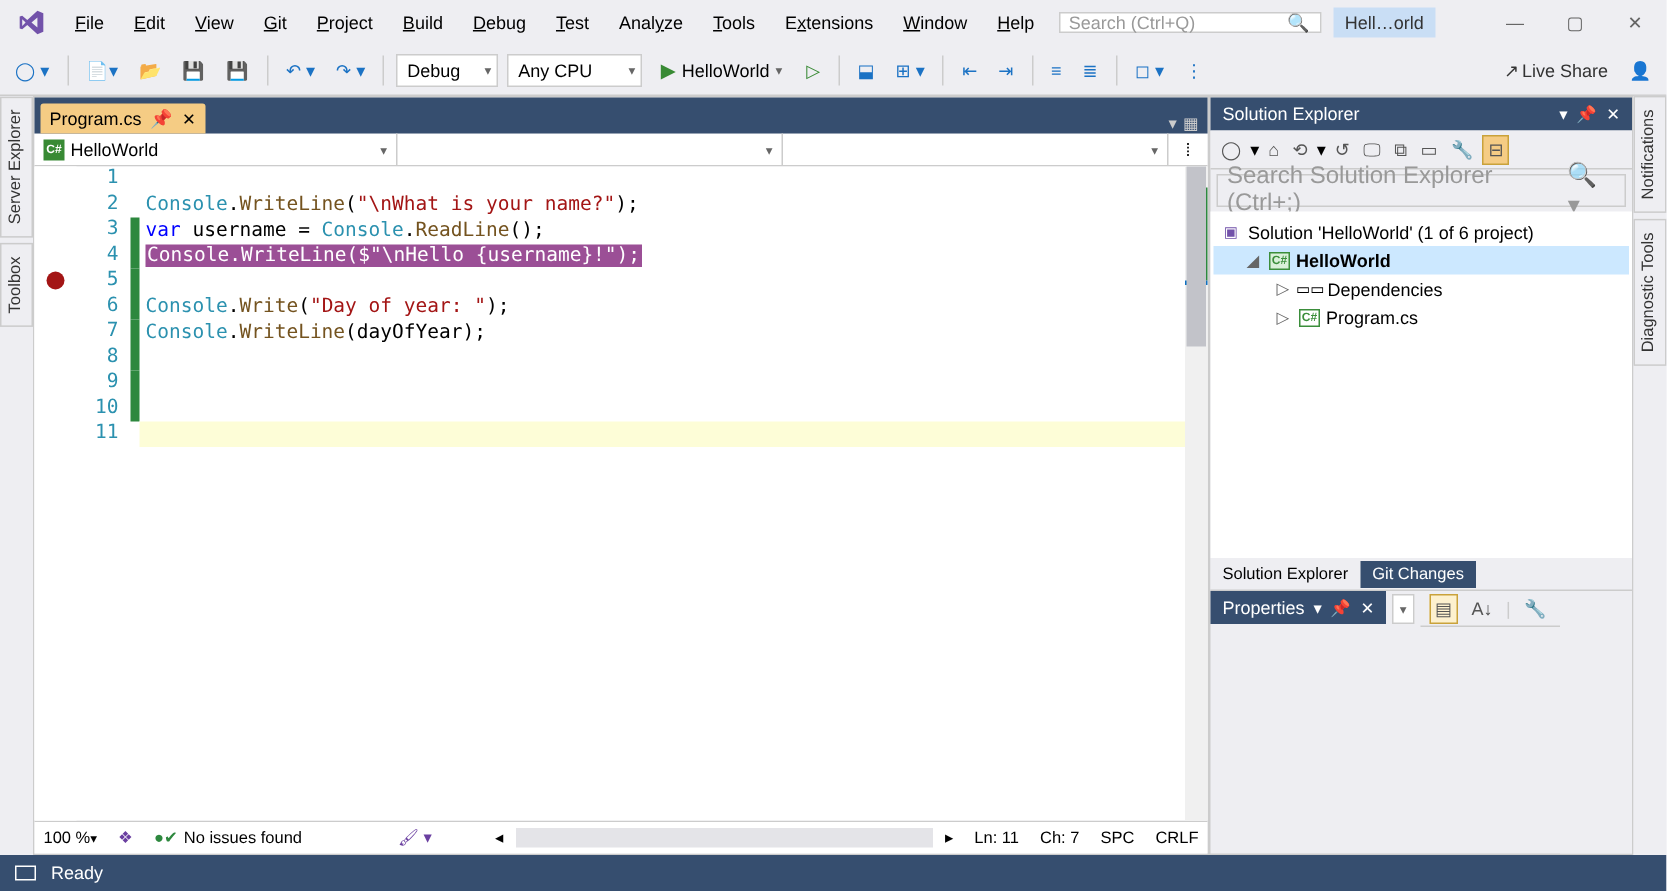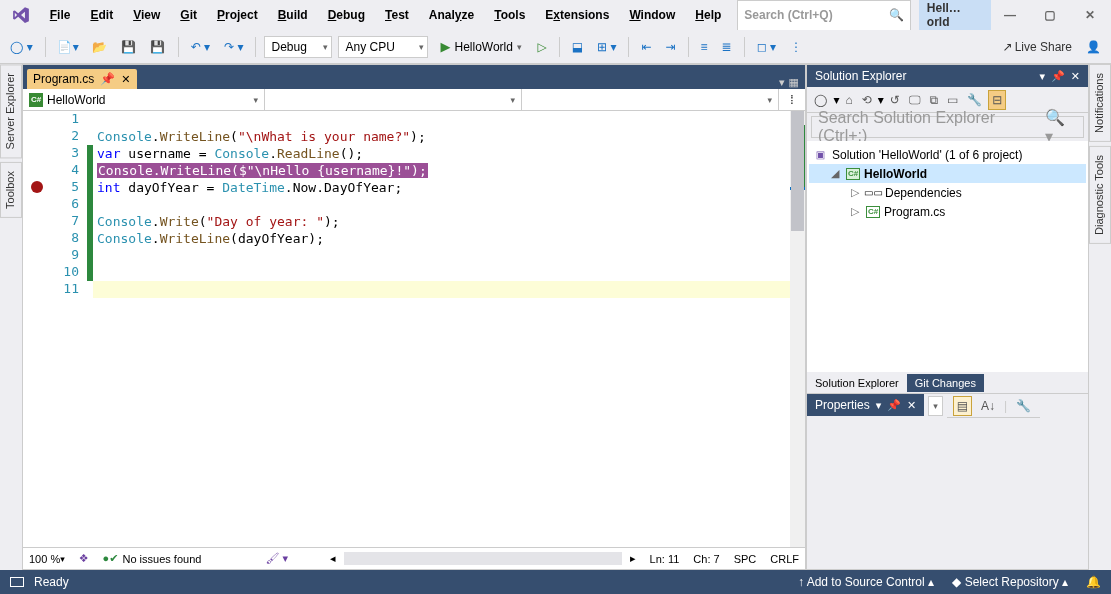--- a/index.html
+++ b/index.html
@@ -1,24 +1,24 @@
 <!DOCTYPE html>
 <html><head>
 <meta charset="utf-8">
 <style>
   * { box-sizing: border-box; margin: 0; padding: 0; }
   body { font-family: "Segoe UI", Tahoma, sans-serif; font-size: 12px; width: 1111px; height: 594px; background: #eeeef2; overflow: hidden; display: flex; flex-direction: column; }
   
   
-  .titlebar { background: #eeeef2; height: 30px; display: flex; align-items: center; padding: 0 4px; gap: 2px; font-weight: bold; }
+  .titlebar { background: #eeeef2; height: 30px; display: flex; align-items: center; padding: 0 4px; gap: 2px; }
   .vs-logo { width: 26px; height: 26px; display:flex; align-items:center; justify-content:center; margin: 0 4px;}
   .menubar { display: flex; gap: 0; }
   .menu-item { padding: 4px 10px; cursor: pointer; }
   .menu-item u { text-decoration: underline; }
-  .search-box { border:1px solid #ccc; background:#fff; height:31px; width:175px; display:flex; align-items:center; padding:0 6px; color:#999; justify-content: space-between; margin-left:4px;}
+  .search-box { border:1px solid #ccc; background:#fff; height:14px; width:175px; display:flex; align-items:center; padding:0 6px; color:#999; justify-content: space-between; margin-left:4px;}
   .titlebar-right { margin-left: auto; display: flex; align-items:center; gap:6px;}
   .solution-name-chip { background:#c9def5; padding:3px 8px; font-size:12px; color:#333; margin-left:6px;}
   .win-btn { width: 34px; height: 24px; display:flex; align-items:center; justify-content:center; color:#666; }
 
   
   .toolbar { background:#eeeef2; height:34px; border-bottom:1px solid #ccc; display:flex; align-items:center; padding:0 6px; gap:6px;}
   .tb-btn { padding:3px 4px; color:#1b72c4; display:flex; align-items:center; gap:2px;}
   .tb-sep { width:1px; height:20px; background:#ccc; margin:0 2px; }
   .tb-combo { border:1px solid #ccc; background:#fff; height:22px; padding:0 18px 0 6px; display:flex; align-items:center; position:relative; min-width:68px; font-size:12px;}
   .tb-combo::after { content:"▾"; position:absolute; right:4px; color:#666; font-size:9px; }
@@ -247,21 +247,20 @@
           <div class="seg green"></div>
           <div class="seg green"></div>
           <div class="seg green"></div>
           <div class="seg"></div>
         </div>
       <div class="code-lines" id="code">
           <div class="line"></div>
           <div class="line"><span class="tok-type">Console</span><span>.</span><span class="tok-method">WriteLine</span><span>(</span><span class="tok-str">"\nWhat is your name?"</span><span>);</span></div>
           <div class="line"><span class="tok-kw">var </span><span>username = </span><span class="tok-type">Console</span><span>.</span><span class="tok-method">ReadLine</span><span>();</span></div>
           <div class="line"><span class="hl-line">Console.WriteLine($"\nHello {username}!");</span></div>
-          <div class="line"><span class="tok-kw">int </span><span>dayOfYear = </span><span class="tok-type">DateTime</span><span>.Now.DayOfYear;</span></div>
           <div class="line"></div>
           <div class="line"><span class="tok-type">Console</span><span>.</span><span class="tok-method">Write</span><span>(</span><span class="tok-str">"Day of year: "</span><span>);</span></div>
           <div class="line"><span class="tok-type">Console</span><span>.</span><span class="tok-method">WriteLine</span><span>(dayOfYear);</span></div>
           <div class="line"></div>
           <div class="current-line-bg" style="top: 170px;"></div>
           <div class="line"></div>
         </div>
       <div class="vscroll">
         <div class="ovw-green" style="top:14px;height:62px;"></div>
         <div class="ovw-blue" style="top:76px;"></div>
@@ -366,18 +365,13 @@
 
   <div class="right-sidetabs">
     <div class="sidetab">Notifications</div>
     <div class="sidetab">Diagnostic Tools</div>
   </div>
 </div>
 
 <div class="statusbar">
   <span class="sq-icon"></span>
   <span>Ready</span>
-  <div class="sb-right">
-    <span>↑ <span>Add to Source Control</span> ▴</span>
-    <span>◆ <span>Select Repository</span> ▴</span>
-    <span>🔔</span>
-  </div>
 </div>
 
 </body></html>

